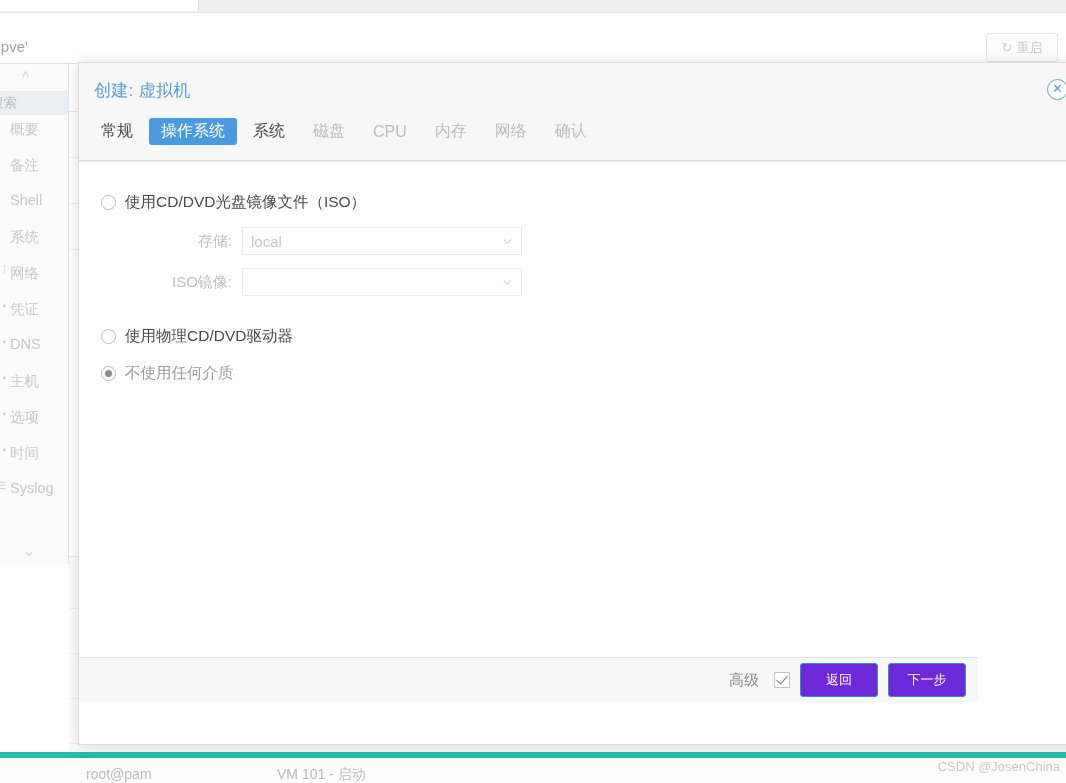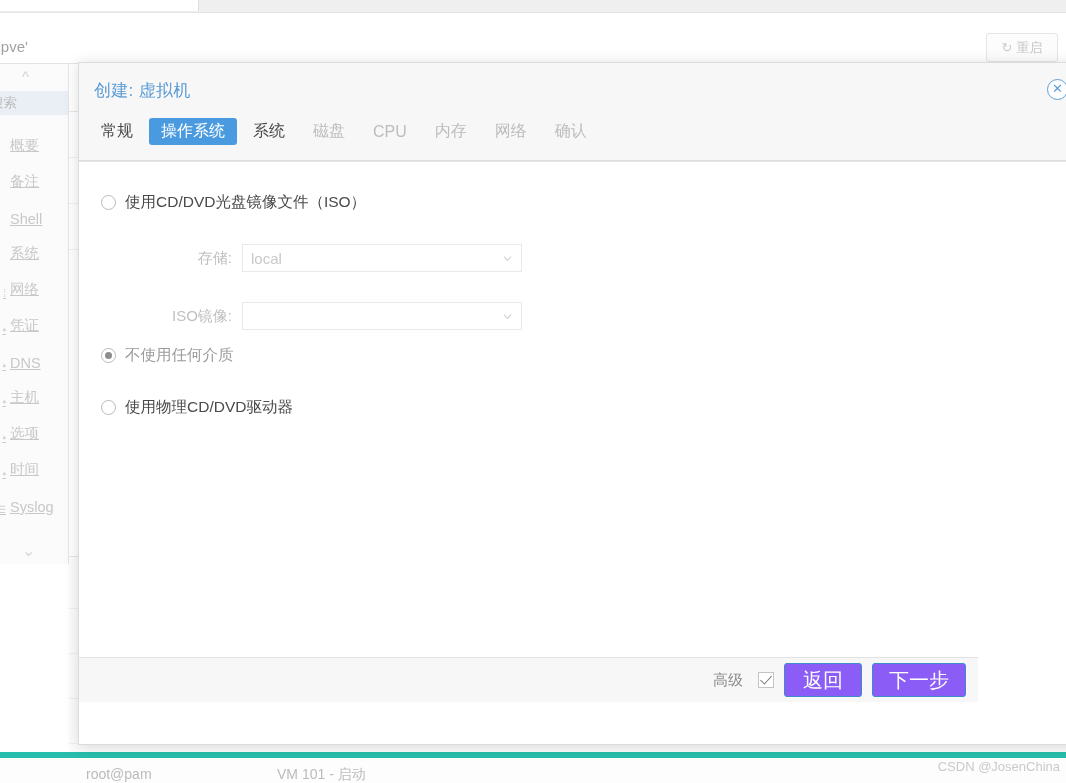--- a/index.html
+++ b/index.html
@@ -95,26 +95,25 @@
     font-size: 13.5px;
     color: #b5b5b5;
     margin-left: -10px;
     white-space: nowrap;
   }
   .sb-item {
     position: absolute;
     left: 0;
     width: 68px; height: 35px;
     display: flex;
-    align-items: flex-end;
+    align-items: flex-start;
     font-size: 14.5px;
     color: #c4c4c4;
     white-space: nowrap;
     overflow: hidden;
-    text-decoration: underline;
   }
   .sb-item .sb-ico {
     display: inline-block;
     width: 12px;
     margin-left: -6px;
     margin-right: 4px;
     font-size: 10px;
     color: #cdcdcd;
     text-align: right;
   }
@@ -310,21 +309,21 @@
   .radio-label {
     font-size: 15.5px;
     color: #4a4a4a;
     white-space: nowrap;
   }
   .radio-label.dim { color: #9b9b9b; }
 
   .field-row {
     display: flex;
     align-items: center;
-    margin-top: 30px;
+    margin-top: 13px;
   }
   .field-label {
     font-size: 15px;
     text-align: right;
     white-space: nowrap;
     padding-right: 10px;
     box-sizing: border-box;
   }
   .field-label.dim { color: #c0c0c0; }
   .field-label.normal { color: #6d6d6d; }
@@ -393,25 +392,25 @@
     left: 4px; top: 0px;
     width: 5px; height: 10px;
     border: solid #7c7c7c;
     border-width: 0 1.7px 1.7px 0;
     transform: rotate(42deg);
   }
   .btn {
     height: 30px;
     min-width: 78px;
     padding: 16px 16px;
-    background: #8b5cf6;
+    background: #6d28d9;
     border: 1px solid #3d8bcd;
     border-radius: 3px;
     color: #ffffff;
-    font-size: 20px;
+    font-size: 13px;
     display: flex;
     align-items: center;
     justify-content: center;
     cursor: pointer;
     box-sizing: border-box;
   }
 </style>
 </head>
 <body>
 
@@ -550,28 +549,28 @@
         <div class="select" style="width:280px">
           <span class="sel-val"></span>
           <span class="chev">
             <svg width="9" height="9" viewBox="0 0 10 10">
                 <path d="M1 3 L5 7 L9 3" fill="none" stroke="#d2d2d2" stroke-width="1.3"></path>
               </svg>
           </span>
         </div>
       </div>
 
+      <div class="radio-row" style="margin-top:28px">
+        <div class="radio"></div>
+        <div class="radio-label">使用物理CD/DVD驱动器</div>
+      </div>
+
       <div class="radio-row" style="margin-top:13px">
         <div class="radio checked"></div>
         <div class="radio-label dim">不使用任何介质</div>
-      </div>
-
-      <div class="radio-row" style="margin-top:28px">
-        <div class="radio"></div>
-        <div class="radio-label">使用物理CD/DVD驱动器</div>
       </div>
     </div>
 
 
     <div class="dlg-footer">
       <div class="adv-group">
         <span class="adv-label">高级</span>
         <span class="checkbox checked"></span>
       </div>
       <div class="btn">返回</div>

